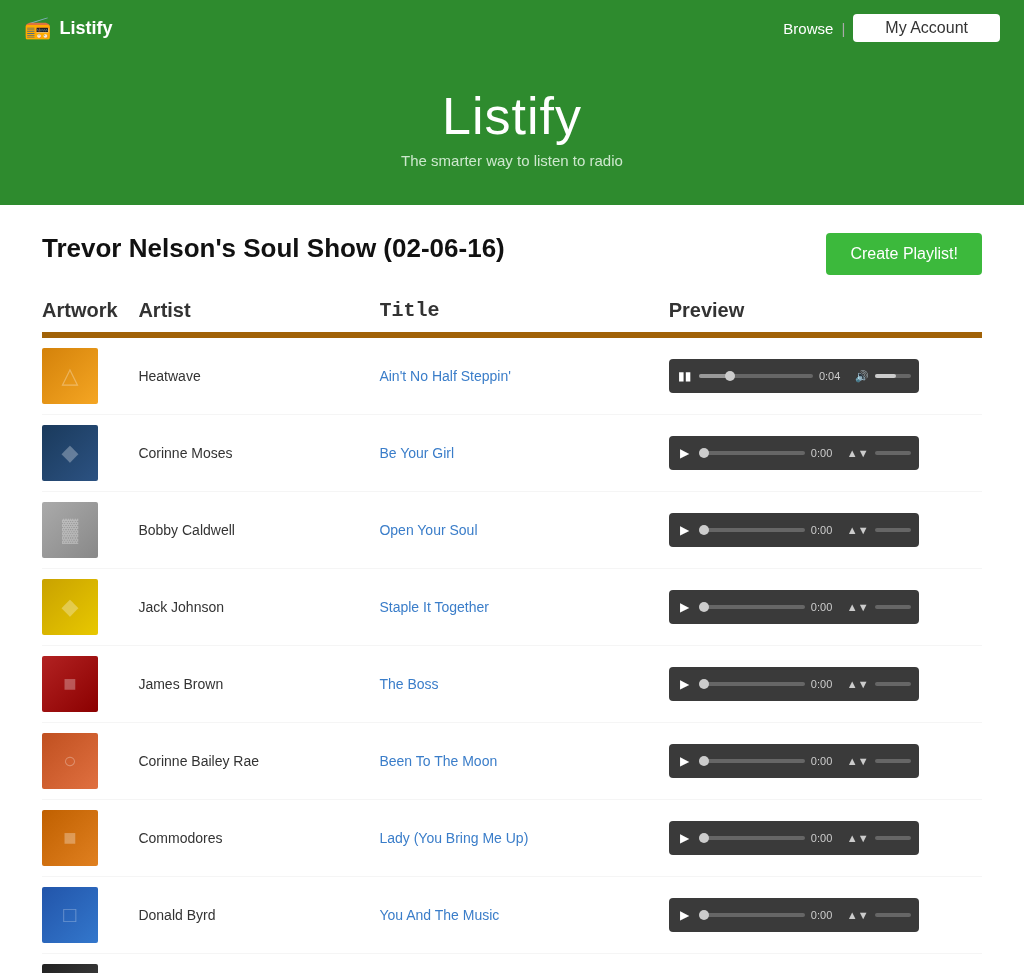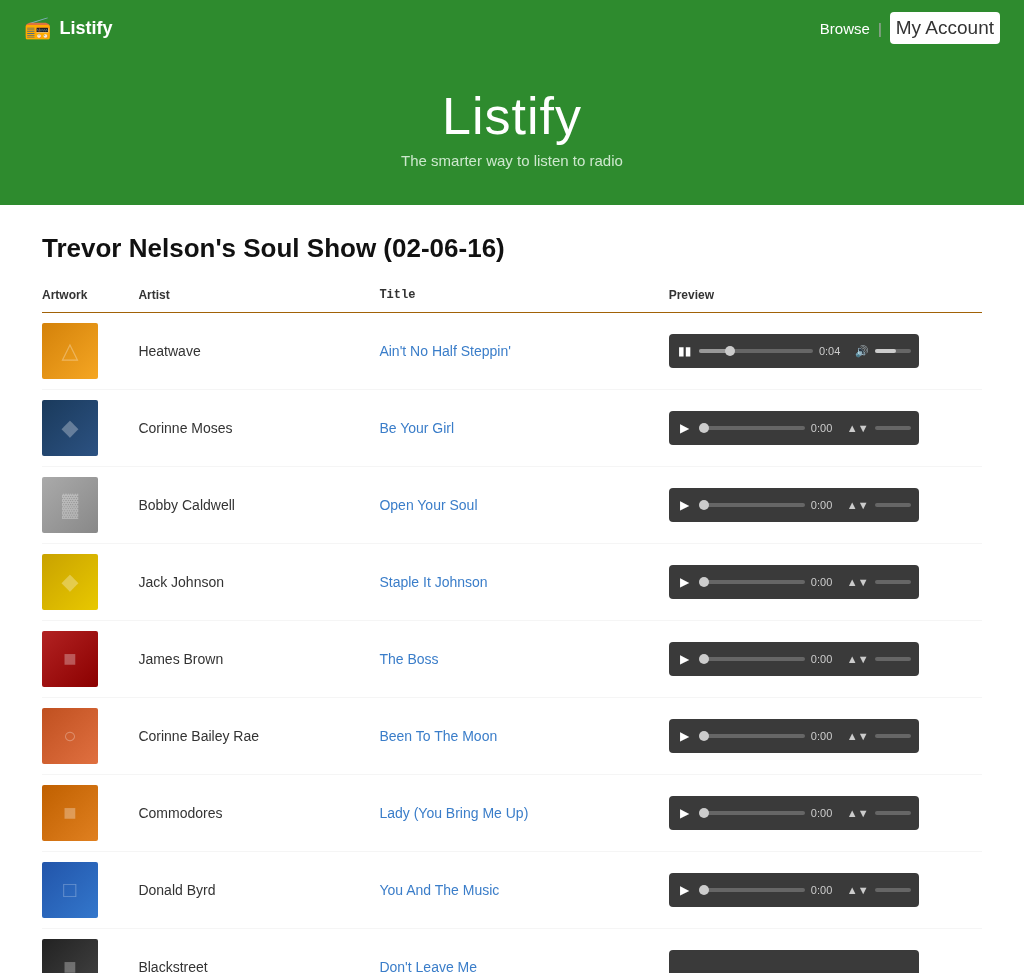--- a/index.html
+++ b/index.html
@@ -38,23 +38,23 @@
       text-decoration: none;
       font-size: 15px;
     }
     .navbar-right .divider {
       color: #aaa;
     }
     .my-account-btn {
       background: #fff;
       color: #333 !important;
       border: none;
-      padding: 5px 6px;
+      padding: 5px 32px;
       border-radius: 4px;
-      font-size: 19px;
+      font-size: 16px;
       cursor: pointer;
     }
 
     
     .hero {
       background: #2e8b2e;
       text-align: center;
       padding: 30px 20px 36px;
     }
     .hero h1 {
@@ -96,25 +96,25 @@
       cursor: pointer;
     }
 
     
     .track-table {
       width: 100%;
       border-collapse: collapse;
     }
     .track-table thead tr th {
       text-align: left;
-      font-size: 12px;
+      font-size: 20px;
       font-weight: bold;
       color: #333;
       padding-bottom: 10px;
-      border-bottom: 1px solid #a16207;
+      border-bottom: 6px solid #a16207;
     }
     .track-table thead tr th:first-child { width: 80px; }
     .track-table thead tr th:nth-child(2) { width: 200px; }
     .track-table thead tr th:nth-child(3) { width: 240px; font-family: Liberation Mono, monospace; }
     .track-table thead tr th:nth-child(4) { width: 260px; }
 
     .track-table tbody tr td {
       padding: 10px 0;
       vertical-align: middle;
       border-bottom: 1px solid #f5f5f5;
@@ -223,20 +223,21 @@
 </nav>
 
 <div class="hero">
   <h1>Listify</h1>
   <p>The smarter way to listen to radio</p>
 </div>
 
 <div class="content">
   <div class="content-header">
     <h2>Trevor Nelson's Soul Show (02-06-16)</h2>
+    <button class="create-playlist-btn">Create Playlist!</button>
   </div>
 
   <table class="track-table">
     <thead>
       <tr>
         <th>Artwork</th>
         <th>Artist</th>
         <th>Title</th>
         <th>Preview</th>
       </tr>
@@ -299,21 +300,21 @@
               <span class="player-volume-icon">▲▼</span>
               <div class="volume-bar"></div>
             </div>
           </td>
         </tr>
         <tr>
           <td>
             <div class="artwork-placeholder" style="background: linear-gradient(135deg, rgb(201, 162, 0) 0%, rgb(232, 200, 0) 100%); width: 56px; height: 56px; display: flex; align-items: center; justify-content: center; color: rgba(255, 255, 255, 0.3); font-size: 22px;">◆</div>
           </td>
           <td>Jack Johnson</td>
-          <td><a class="track-link" href="#">Staple It Johnson</a></td>
+          <td><a class="track-link" href="#">Staple It Together</a></td>
           <td>
             <div class="audio-player">
               <span class="player-btn">▶</span>
               <div class="progress-bar">
                 <div class="progress-fill" style="width: 0%;"></div>
                 <div class="progress-thumb" style="left: 0px;"></div>
               </div>
               <span class="time-display">0:00</span>
               <span class="player-volume-icon">▲▼</span>
               <div class="volume-bar"></div>

